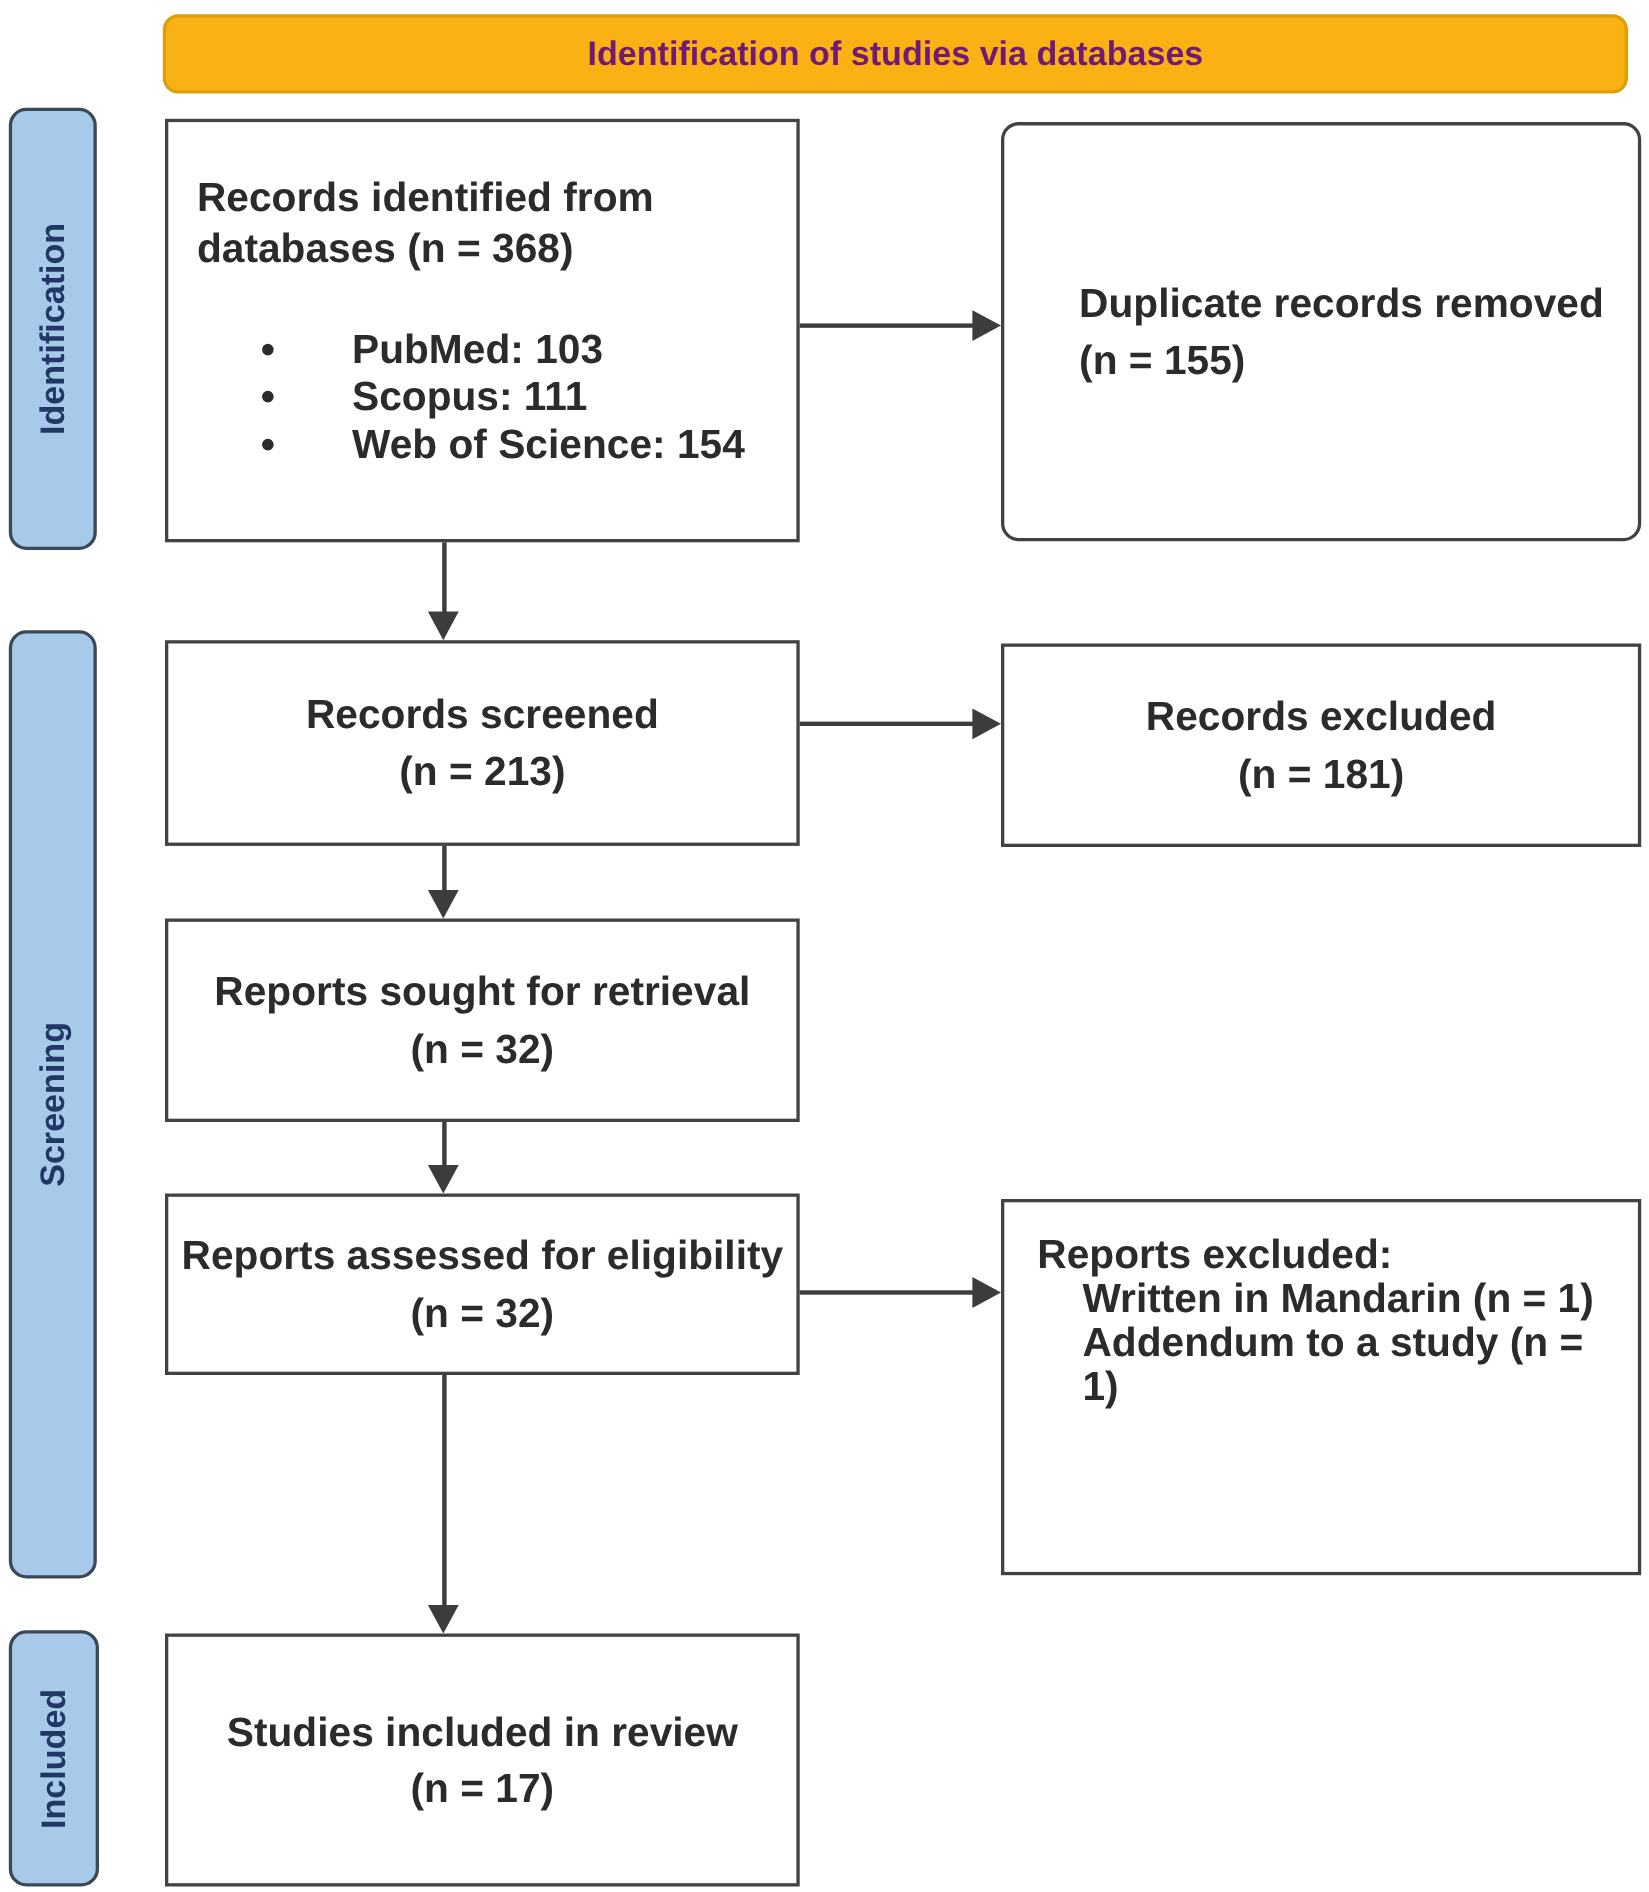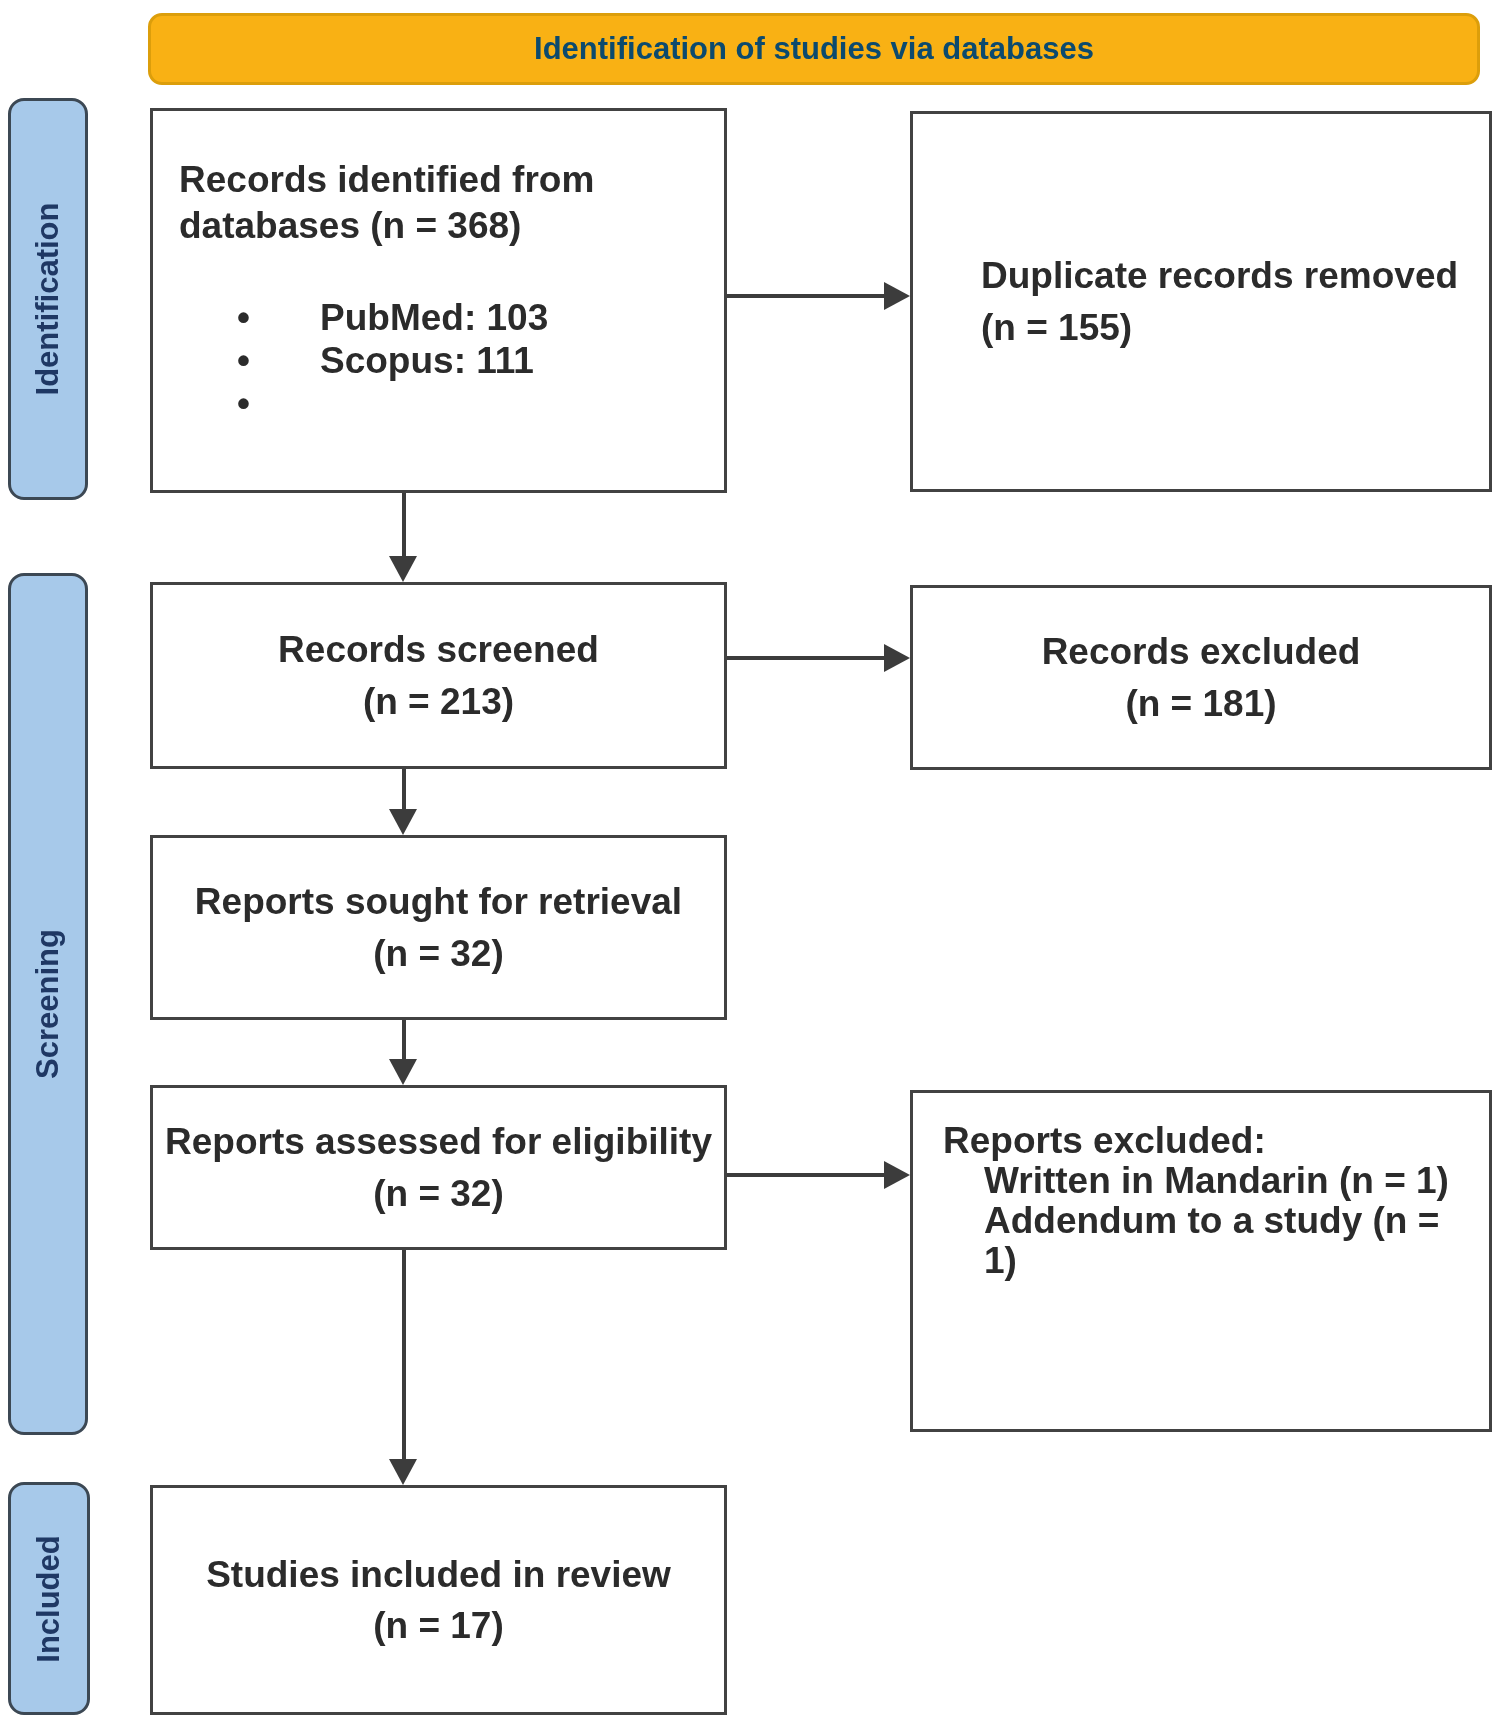--- a/index.html
+++ b/index.html
@@ -9,21 +9,21 @@
     overflow:hidden;
   }
 
   
   .banner {
     position:absolute; left:148px; top:13px; width:1332px; height:72px;
     background:var(--banner-fill,#F9B114); border:3px solid var(--banner-border,#DC9E0B);
     border-radius:14px; box-sizing:border-box;
     display:flex; align-items:center; justify-content:center;
   }
-  .banner span { font-size:31px; font-weight:700; color:#0c4a6e; }
+  .banner span { font-size:31px; font-weight:700; color:#701a75; }
 
   
   .stage {
     position:absolute; background:var(--stage-fill,#A7C9EA);
     border:3px solid var(--stage-border,#3C4854); border-radius:16px; box-sizing:border-box;
     display:flex; align-items:center; justify-content:center;
   }
   .stage span {
     transform:rotate(-90deg); white-space:nowrap;
     font-size:31px; font-weight:700; color:var(--stage-text,#1F3864);
@@ -39,21 +39,21 @@
     font-size:37px; font-weight:700; color:var(--text,#2b2b2b);
   }
   .box.center {
     display:flex; align-items:center; justify-content:center;
     text-align:center; line-height:1.38; white-space:pre-line;
   }
   #box-records-identified { left:150px; top:108px;  width:577px; height:385px; padding:46px 18px 0 26px; }
   #box-duplicates-removed {
     left:910px; top:111px; width:582px; height:381px;
     display:flex; align-items:center; justify-content:flex-start;
-    padding-left:68px; padding-right:4px; line-height:1.38; white-space:pre-line; text-align:left;
+    padding-left:68px; padding-right:4px; line-height:1.38; white-space:pre-line; text-align:left;border-radius:16px;
   }
   #box-records-screened   { left:150px; top:582px;  width:577px; height:187px; }
   #box-records-excluded   { left:910px; top:585px;  width:582px; height:185px; }
   #box-reports-sought     { left:150px; top:835px;  width:577px; height:185px; }
   #box-reports-assessed   { left:150px; top:1085px; width:577px; height:165px; }
   #box-reports-excluded   { left:910px; top:1090px; width:582px; height:342px; padding:28px 16px 16px 30px; }
   #box-studies-included   { left:150px; top:1485px; width:577px; height:230px; }
 
   
   #box-records-identified p { margin:0; line-height:1.25; white-space:pre-line; }
@@ -119,20 +119,21 @@
       <div class="bullet">
         <span class="dot">•</span>
         <span>PubMed: 103</span>
       </div>
       <div class="bullet">
         <span class="dot">•</span>
         <span>Scopus: 111</span>
       </div>
       <div class="bullet">
         <span class="dot">•</span>
+        <span>Web of Science: 154</span>
       </div>
     </div>
   </div>
 
   <div class="box" id="box-duplicates-removed">
     <span>Duplicate records removed
 (n = 155)</span>
   </div>
 
   <div class="box center" id="box-records-screened">

